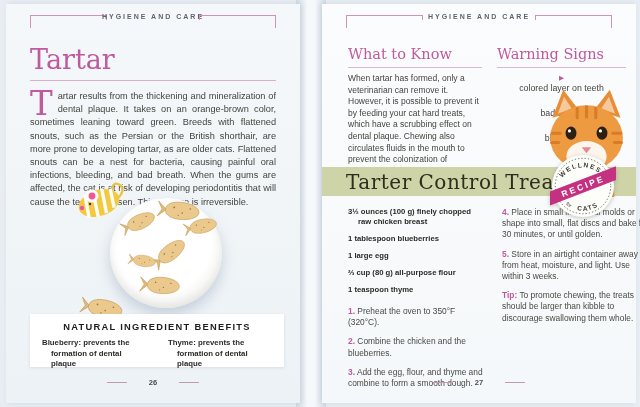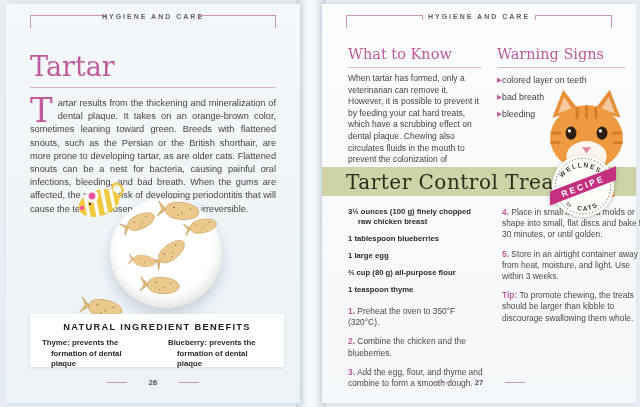--- a/index.html
+++ b/index.html
@@ -20,21 +20,21 @@
   .runhead{position:absolute;left:0;right:0;top:9px;text-align:center;
     font-size:7px;letter-spacing:2px;color:#63626c;font-weight:bold;}
   .bracket{position:absolute;top:11px;width:76px;height:13px;}
   .bracket::before{content:'';position:absolute;top:0;left:0;right:0;border-top:1px solid #cf93b8;}
   .bracket.bl{left:24px;border-left:1px solid #cf93b8;}
   .bracket.bl::after{content:'';position:absolute;right:0;top:0;height:5px;border-right:1px solid #cf93b8;}
   .bracket.br{right:24px;border-right:1px solid #cf93b8;}
   .bracket.br::after{content:'';position:absolute;left:0;top:0;height:5px;border-left:1px solid #cf93b8;}
 
   
-  h1.title{margin:19px 24px 0;font-family:"DejaVu Serif",serif;font-weight:normal;
+  h1.title{margin:12px 24px 0;font-family:"DejaVu Serif",serif;font-weight:normal;
     font-size:27px;color:#bf5a9d;border-bottom:1px solid #d9b0cc;padding-bottom:7px;line-height:1;}
   .lead{margin:9px 24px 0;font-size:9.2px;line-height:13.2px;text-align:justify;color:#45443e;}
   .dropcap{float:left;font-family:"DejaVu Serif",serif;font-size:34px;line-height:25px;
     color:#bf5a9d;padding:1px 5px 0 0;}
   .photo{position:absolute;left:0;top:166px;width:294px;height:152px;}
   .plate{position:absolute;left:104px;top:28px;width:112px;height:110px;border-radius:50%;
     background:radial-gradient(circle at 46% 40%,#ffffff 55%,#f3f3f0 78%,#e9e9e5 100%);
     box-shadow:0 7px 14px rgba(120,140,165,.35), inset 0 -4px 8px rgba(180,180,175,.25);}
   .photo svg{position:absolute;left:0;top:0;}
 
@@ -52,21 +52,21 @@
   .pagenum .num{font-size:7.5px;font-weight:bold;color:#4b4b54;}
 
   
   .cols{display:flex;gap:15px;margin:13px 10px 0 26px;position:relative;z-index:1;}
   .col1{width:134px;flex:none;}
   .col2{flex:1;}
   h2.sub{margin:0 0 5px;font-family:"DejaVu Serif",serif;font-weight:normal;font-size:14.5px;
     color:#bf5a9d;border-bottom:1px solid #dcb6d0;padding-bottom:4px;line-height:1.1;}
   .col1 p{margin:4px 0 0;font-size:8.5px;line-height:11.6px;color:#45443e;}
   ul.warns{list-style:none;margin:7px 0 0;padding:0;}
-  ul.warns li{display:flex;align-items:flex-end;margin:0 0 7px;font-size:8.8px;color:#45443e;}
+  ul.warns li{display:flex;align-items:center;margin:0 0 7px;font-size:8.8px;color:#45443e;flex-direction:column;}
   .tri{color:#bf5a9d;font-size:6.5px;flex:none;position:relative;top:-1px;}
 
   .cat{position:absolute;right:3px;top:84px;width:93px;height:109px;overflow:hidden;z-index:2;}
   .banner{position:absolute;left:0;right:0;top:163px;height:29px;background:#cfd3a8;z-index:1;
     display:flex;align-items:center;padding-left:24px;box-sizing:border-box;}
   .banner .btitle{font-family:"DejaVu Serif",serif;font-size:20px;color:#2e2d1e;letter-spacing:.5px;}
   .badge{position:absolute;left:228px;top:147px;width:66px;height:70px;z-index:3;
     filter:drop-shadow(0 1px 2px rgba(90,90,90,.35));}
 
   .recipe-cols{position:absolute;left:26px;top:203px;right:8px;display:flex;gap:16px;}
@@ -129,22 +129,22 @@
         <use href="#fish" transform="translate(176,52) rotate(-12) scale(0.75)"></use>
         <use href="#fish" transform="translate(123,82) rotate(8) scale(0.62)"></use>
         <use href="#fish" transform="translate(134,104) rotate(4) scale(0.9)"></use>
         <use href="#fish" transform="translate(76,124) rotate(10) scale(0.95)"></use>
       </svg>
     </div>
 
     <div class="benefits">
       <div class="benefits-title">NATURAL INGREDIENT BENEFITS</div>
       <div class="benefits-cols">
+        <p>Blueberry: prevents the formation of dental plaque</p>
         <p>Thyme: prevents the formation of dental plaque</p>
-        <p>Blueberry: prevents the formation of dental plaque</p>
       </div>
     </div>
 
     <div class="pagenum">
       <span class="dash"></span>
       <span class="num">26</span>
       <span class="dash"></span>
     </div>
   </div>
 

